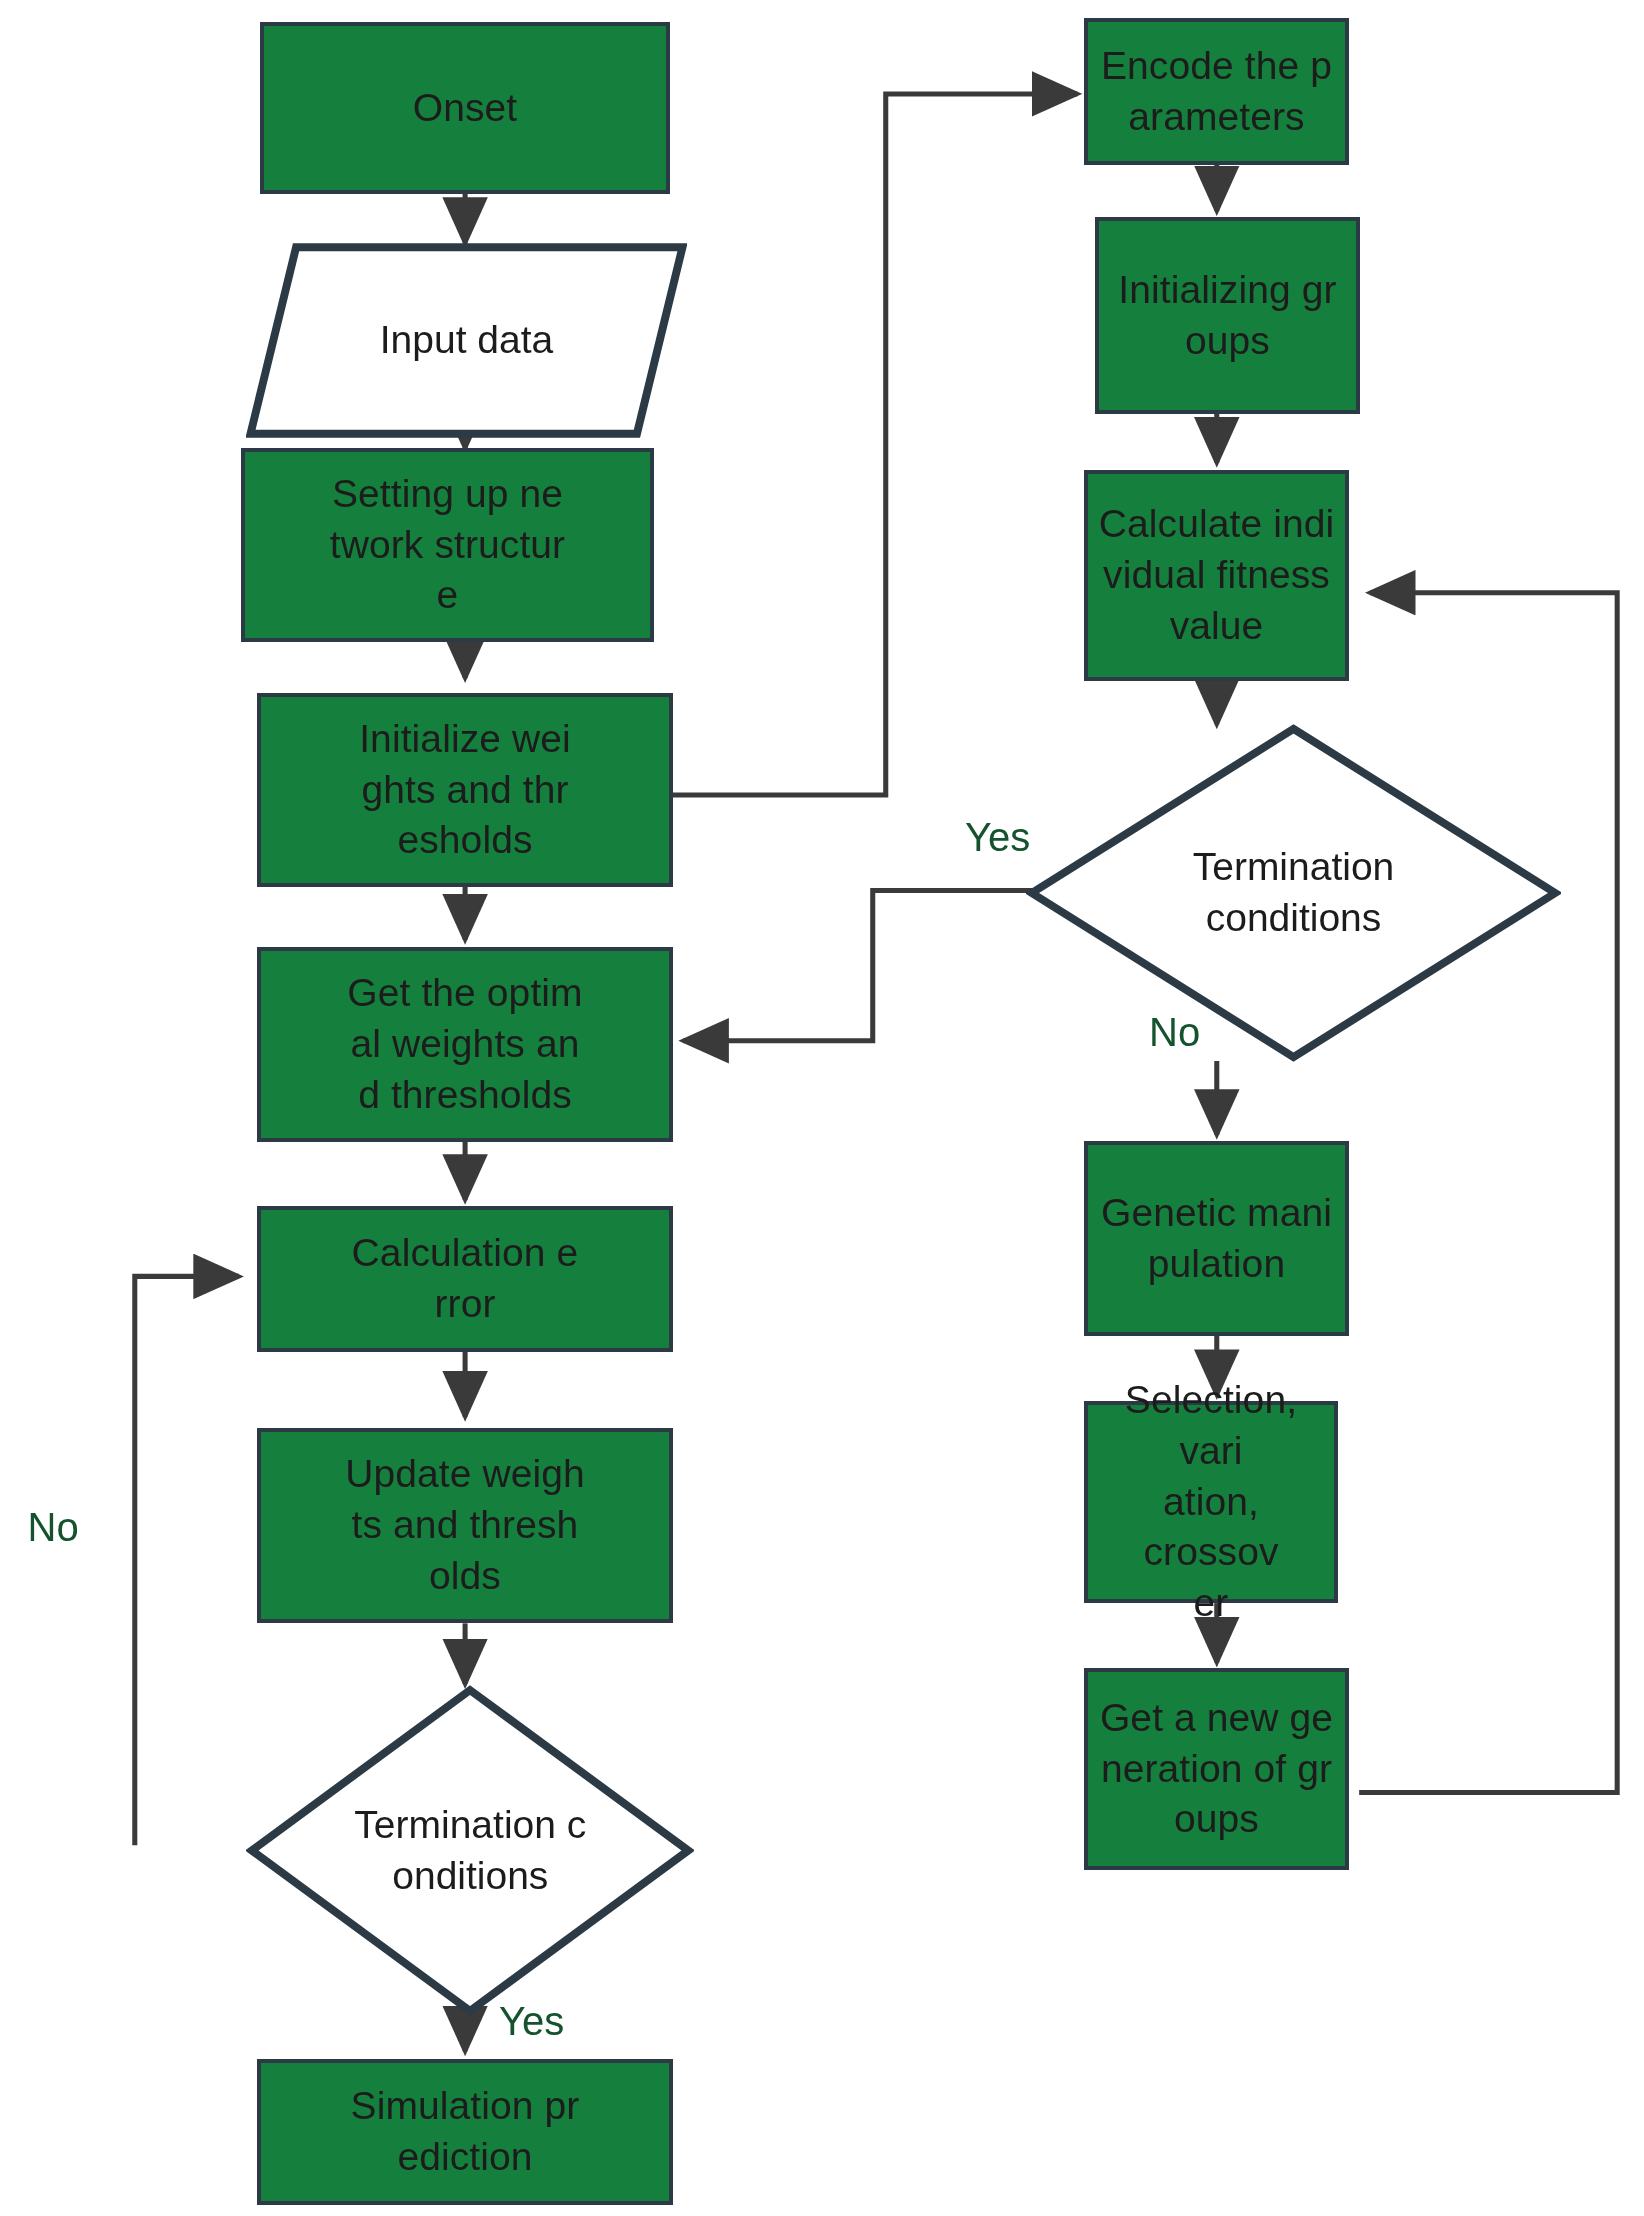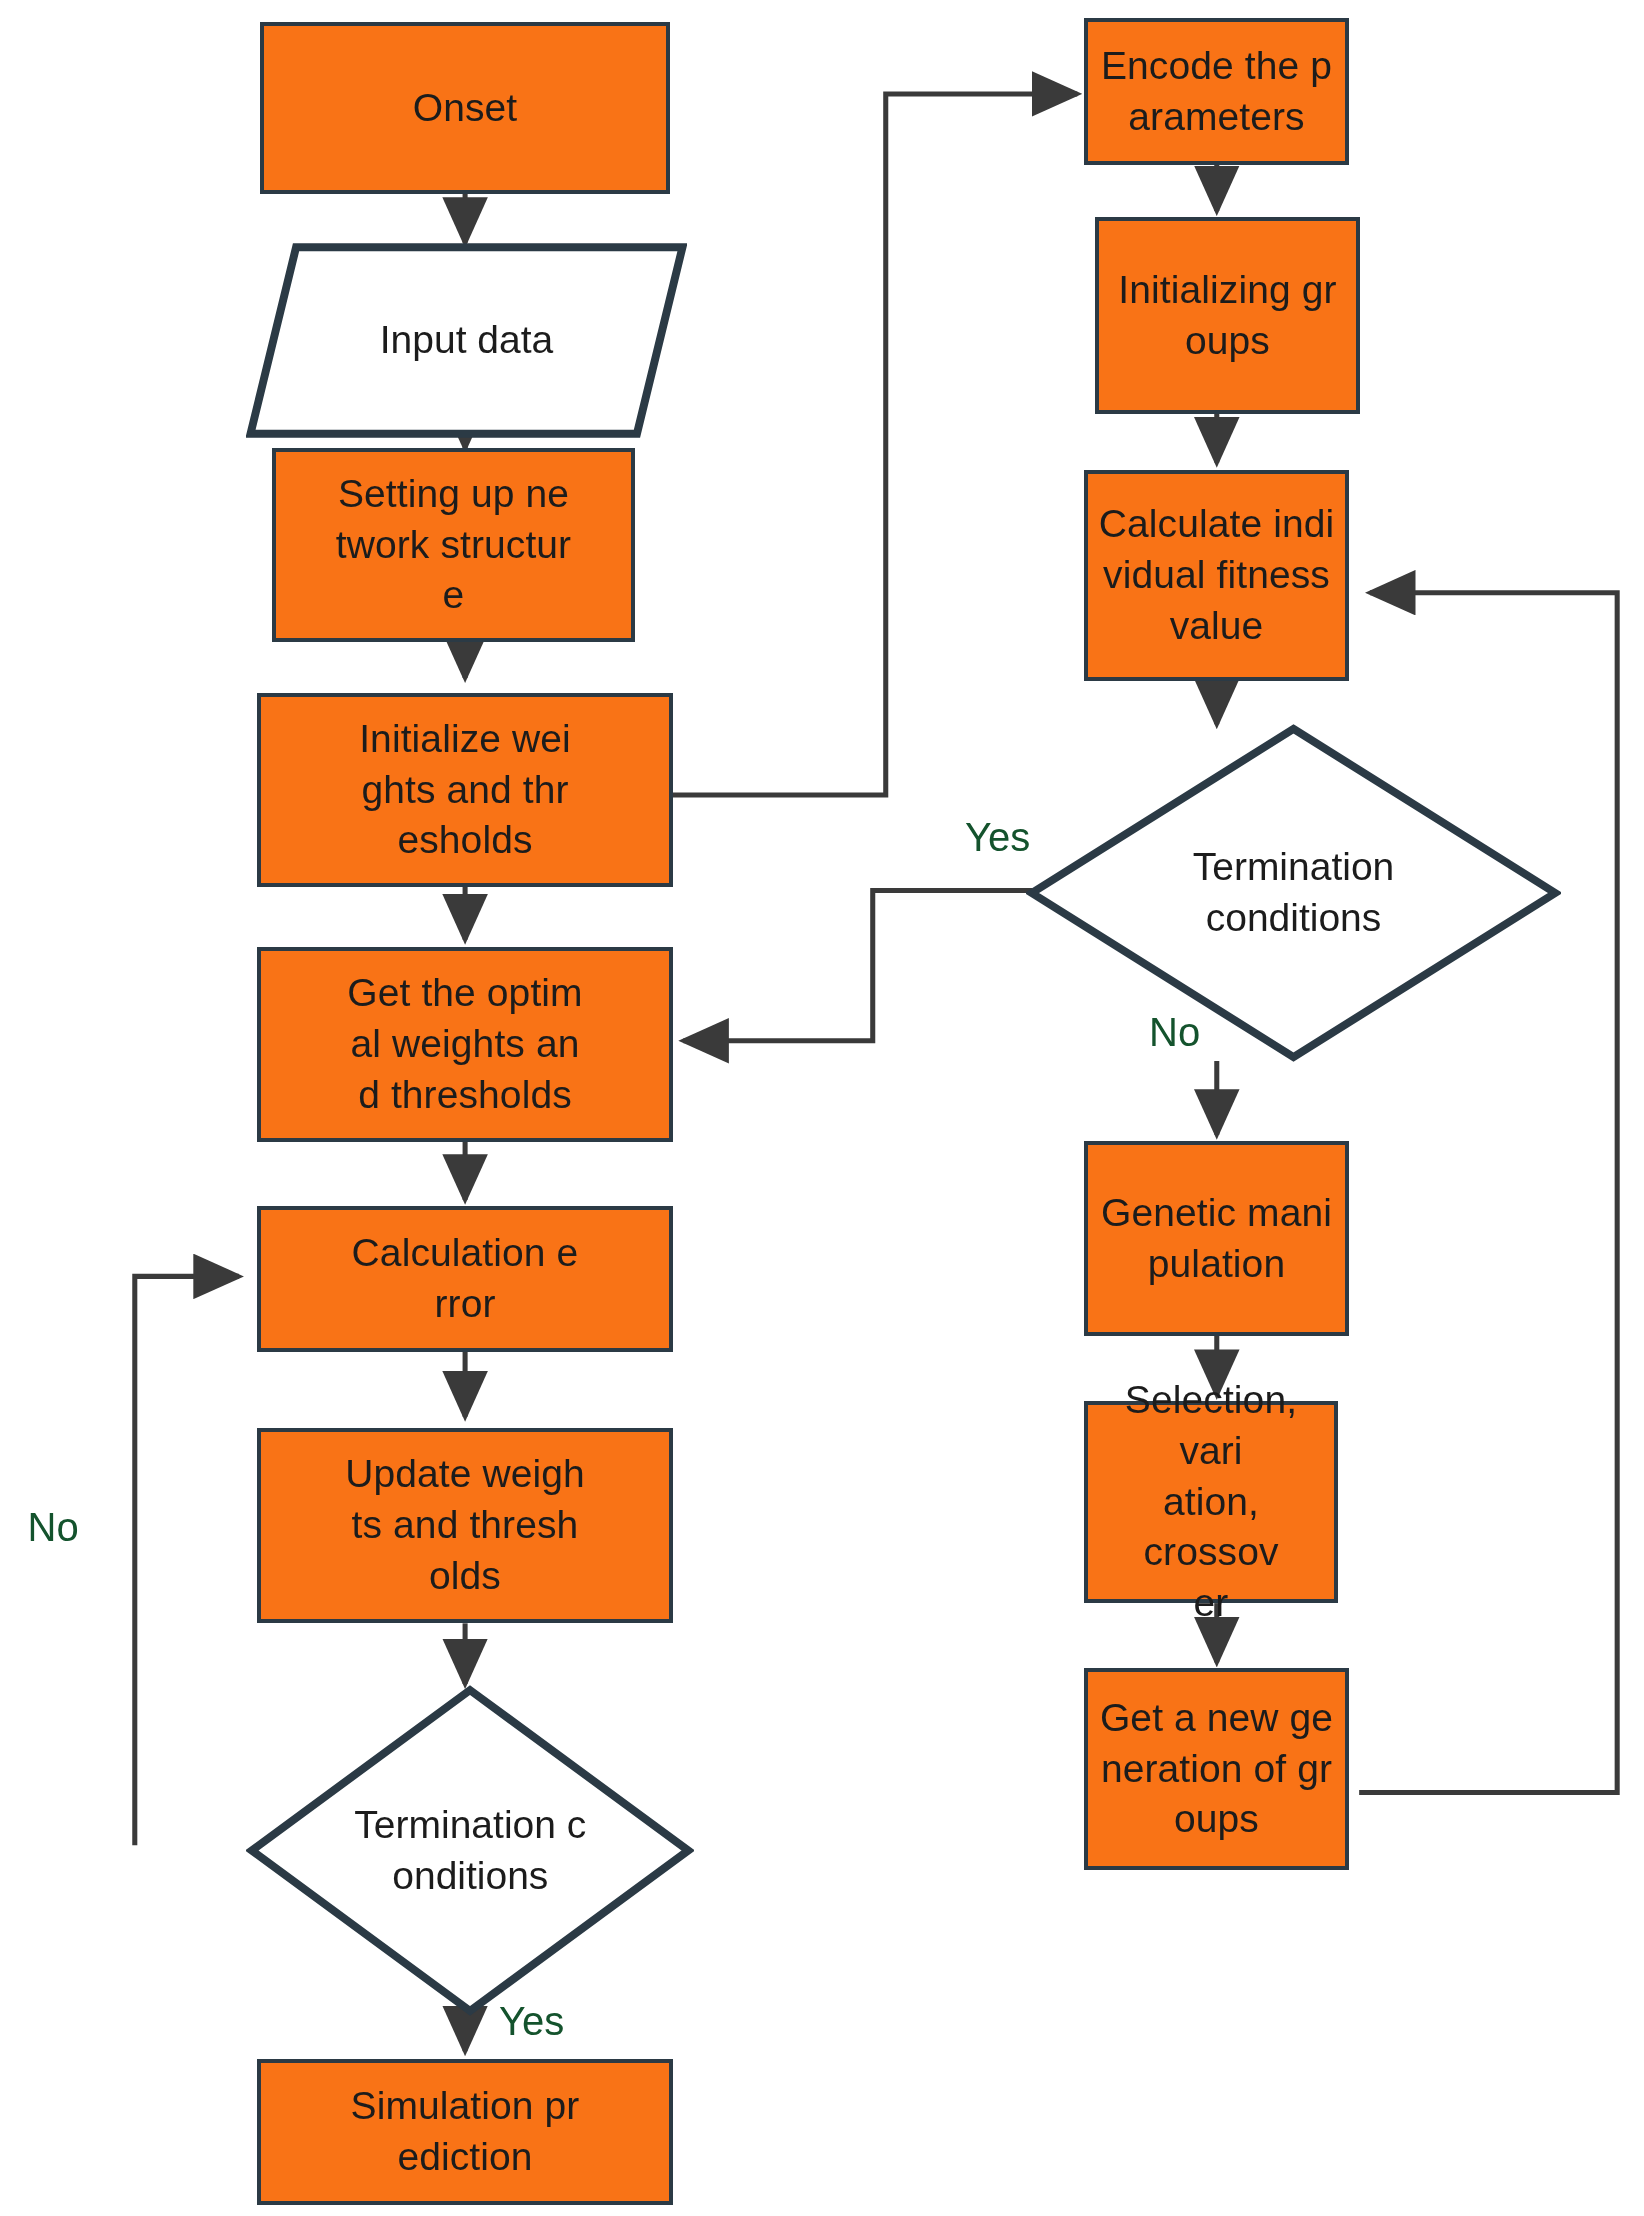--- a/index.html
+++ b/index.html
@@ -1,21 +1,21 @@
 <!DOCTYPE html>
 <html style="font-size:11.6px"><head>
 <meta charset="utf-8">
 <style>
   html,body{margin:0;padding:0;background:#ffffff;}
   #stage{position:relative;width:1645px;height:2216px;background:#ffffff;
          font-family:"Liberation Sans", sans-serif;overflow:hidden;}
   svg#wires{position:absolute;left:0;top:0;width:1645px;height:2216px;}
   .node{position:absolute;box-sizing:border-box;display:flex;align-items:center;
         justify-content:center;text-align:center;color:#1c1c1c;}
-  .rectnode{border:4.3px solid #2b3a45;background:#f97316;}
+  .rectnode{border:4.3px solid #2b3a45;background:#15803d;}
   .nodetext{display:block;width:100%;padding:0 5.8px;line-height:1.30;
             font-size:39px;letter-spacing:0.1px;white-space:pre-line;}
   .shapewrap{position:absolute;}
   .edgelabel{position:absolute;font-size:40px;color:#14532d;
              white-space:nowrap;line-height:1;}
   .diamond-label{position:absolute;display:flex;align-items:center;
                  justify-content:center;text-align:center;font-size:39px;
                  line-height:1.30;color:#1c1c1c;white-space:pre-line;}
 </style>
 </head>
@@ -55,21 +55,21 @@
     <span class="nodetext">Onset</span>
   </div>
 
   <div class="shapewrap" style="left:246px;top:243px;width:441px;height:195px;">
     <svg width="441" height="195" viewBox="0 0 610 270">
       <polygon points="69,6 604,6 541,264 6,264" fill="#ffffff" stroke="#2b3a45" stroke-width="11"></polygon>
     </svg>
     <div class="diamond-label" style="left:0;top:0;width:441px;height:195px;">Input data</div>
   </div>
 
-  <div class="node rectnode" style="left:272px;top:448px;width:363px;height:194px;">
+  <div class="node rectnode" style="left:241px;top:448px;width:413px;height:194px;">
     <span class="nodetext">Setting up ne
 twork structur
 e</span>
   </div>
 
   <div class="node rectnode" style="left:257px;top:693px;width:416px;height:194px;">
     <span class="nodetext">Initialize wei
 ghts and thr
 esholds</span>
   </div>

